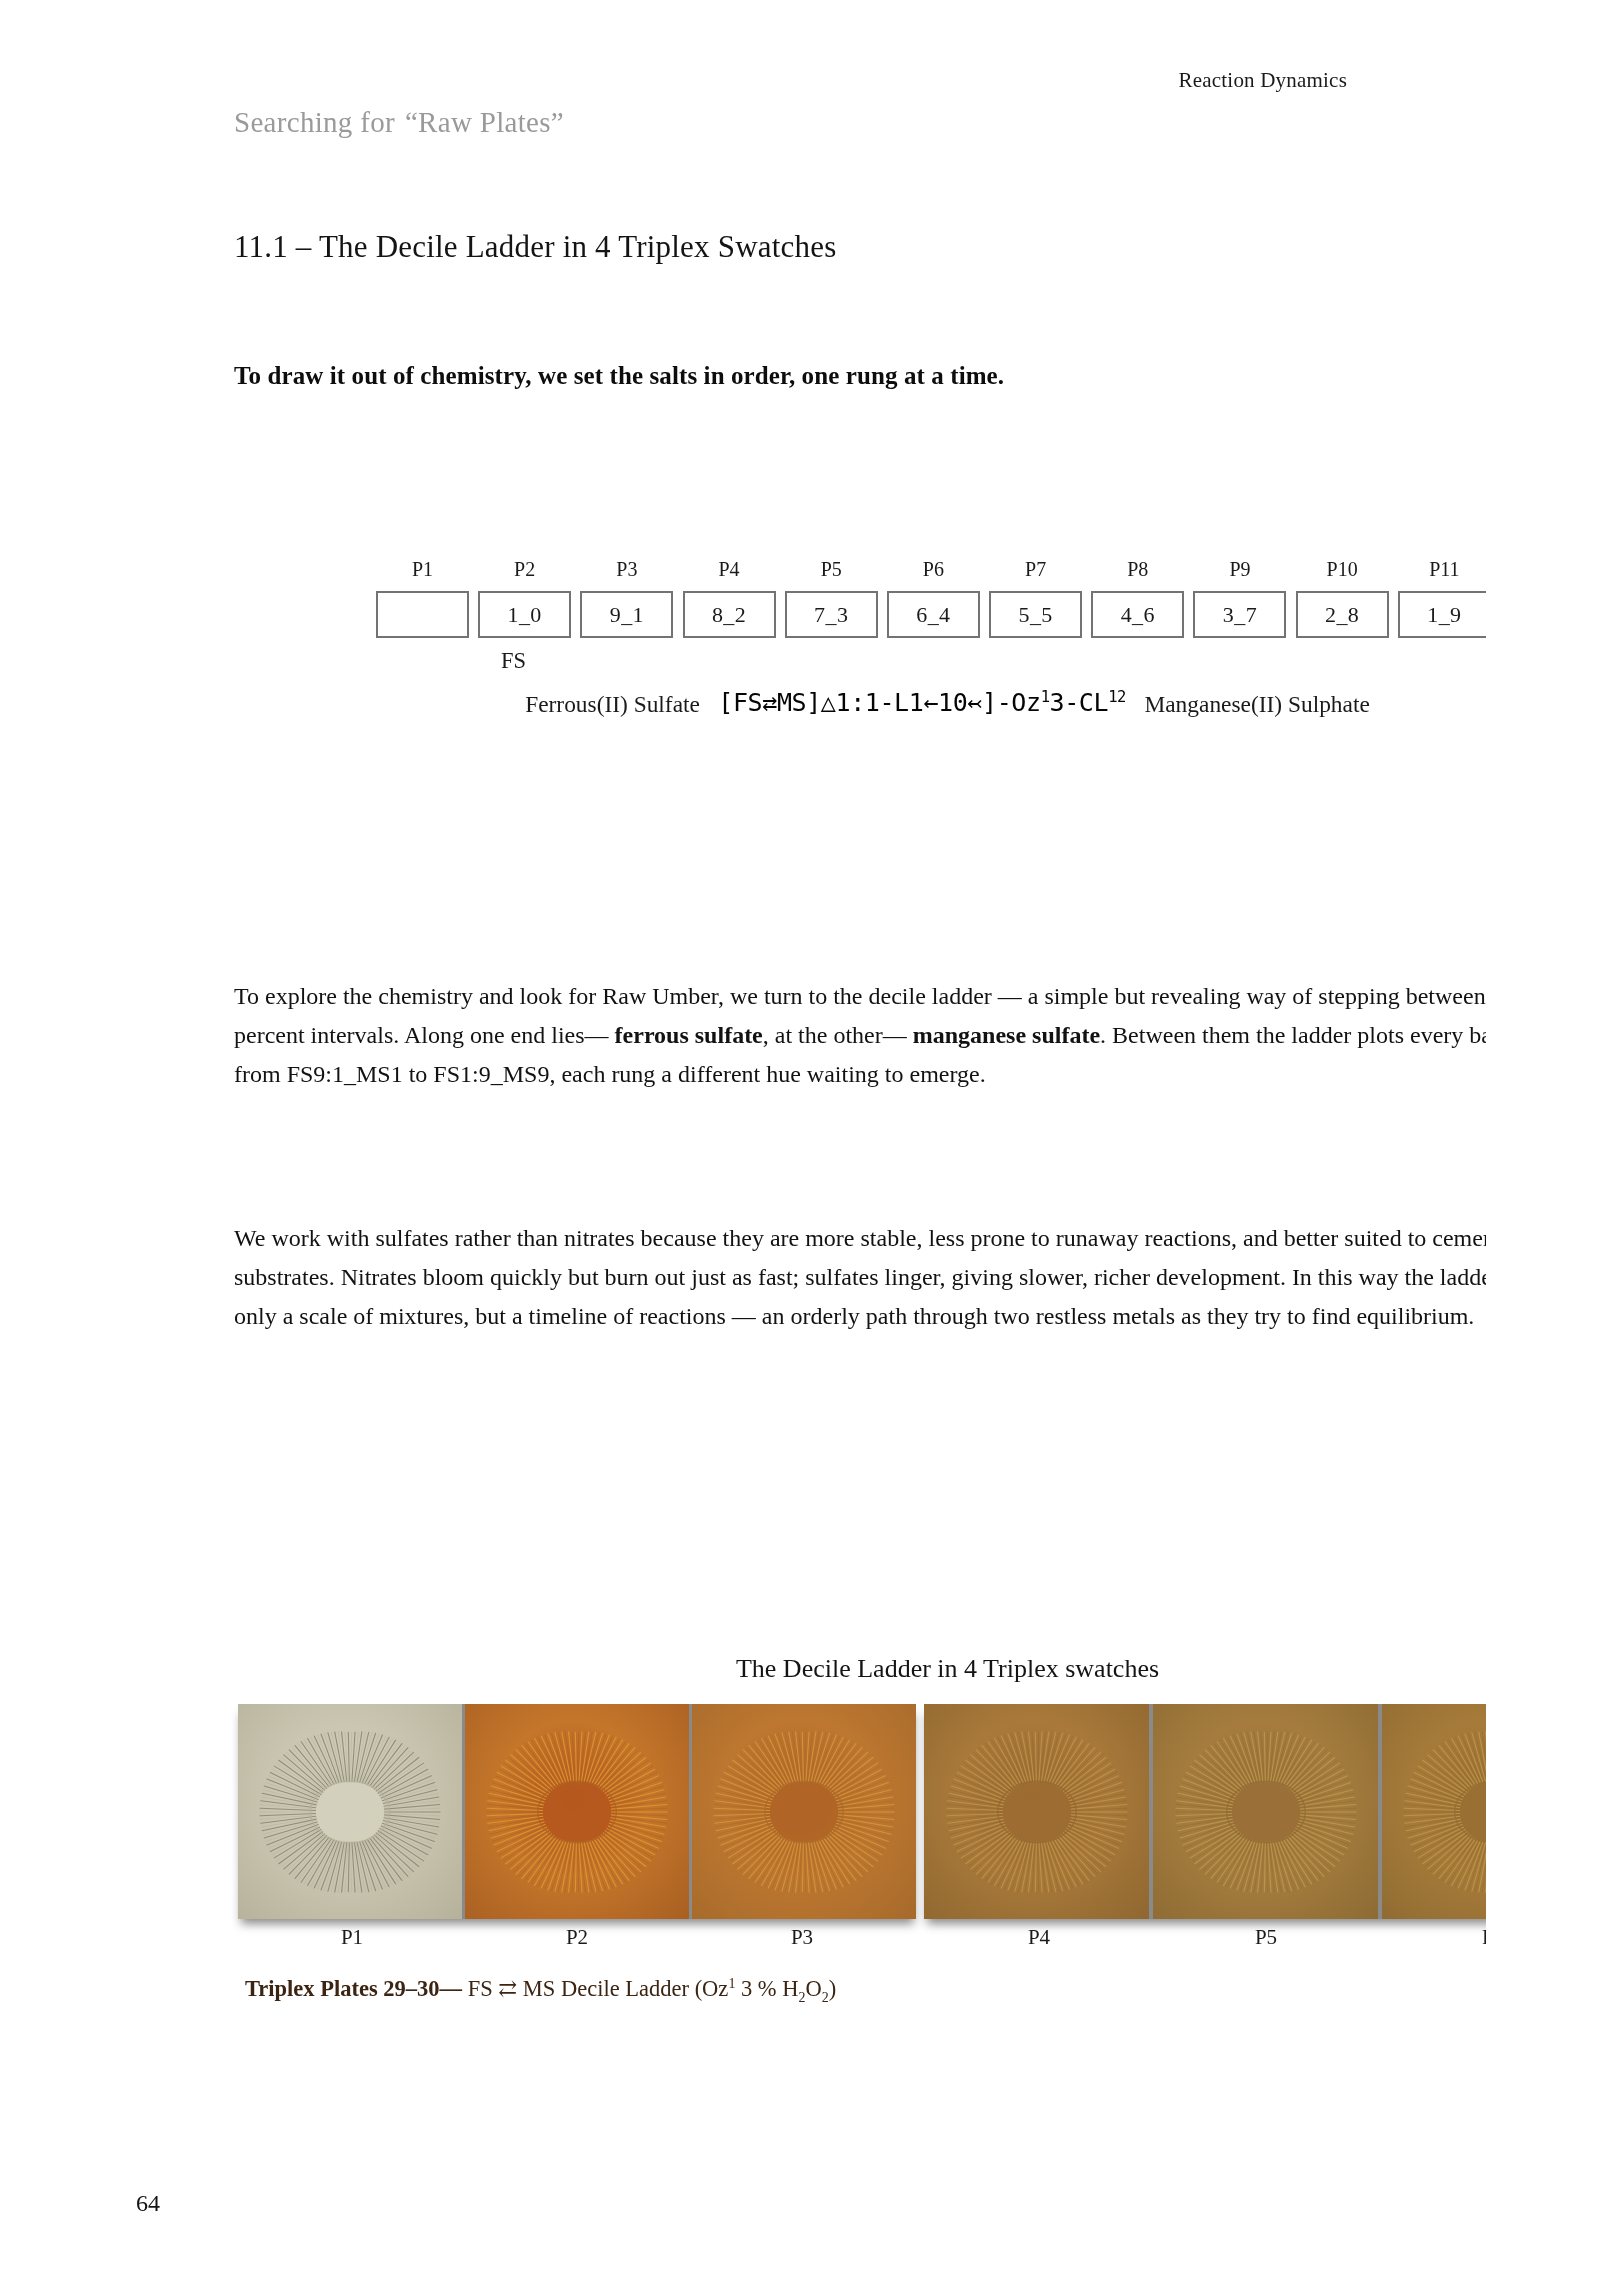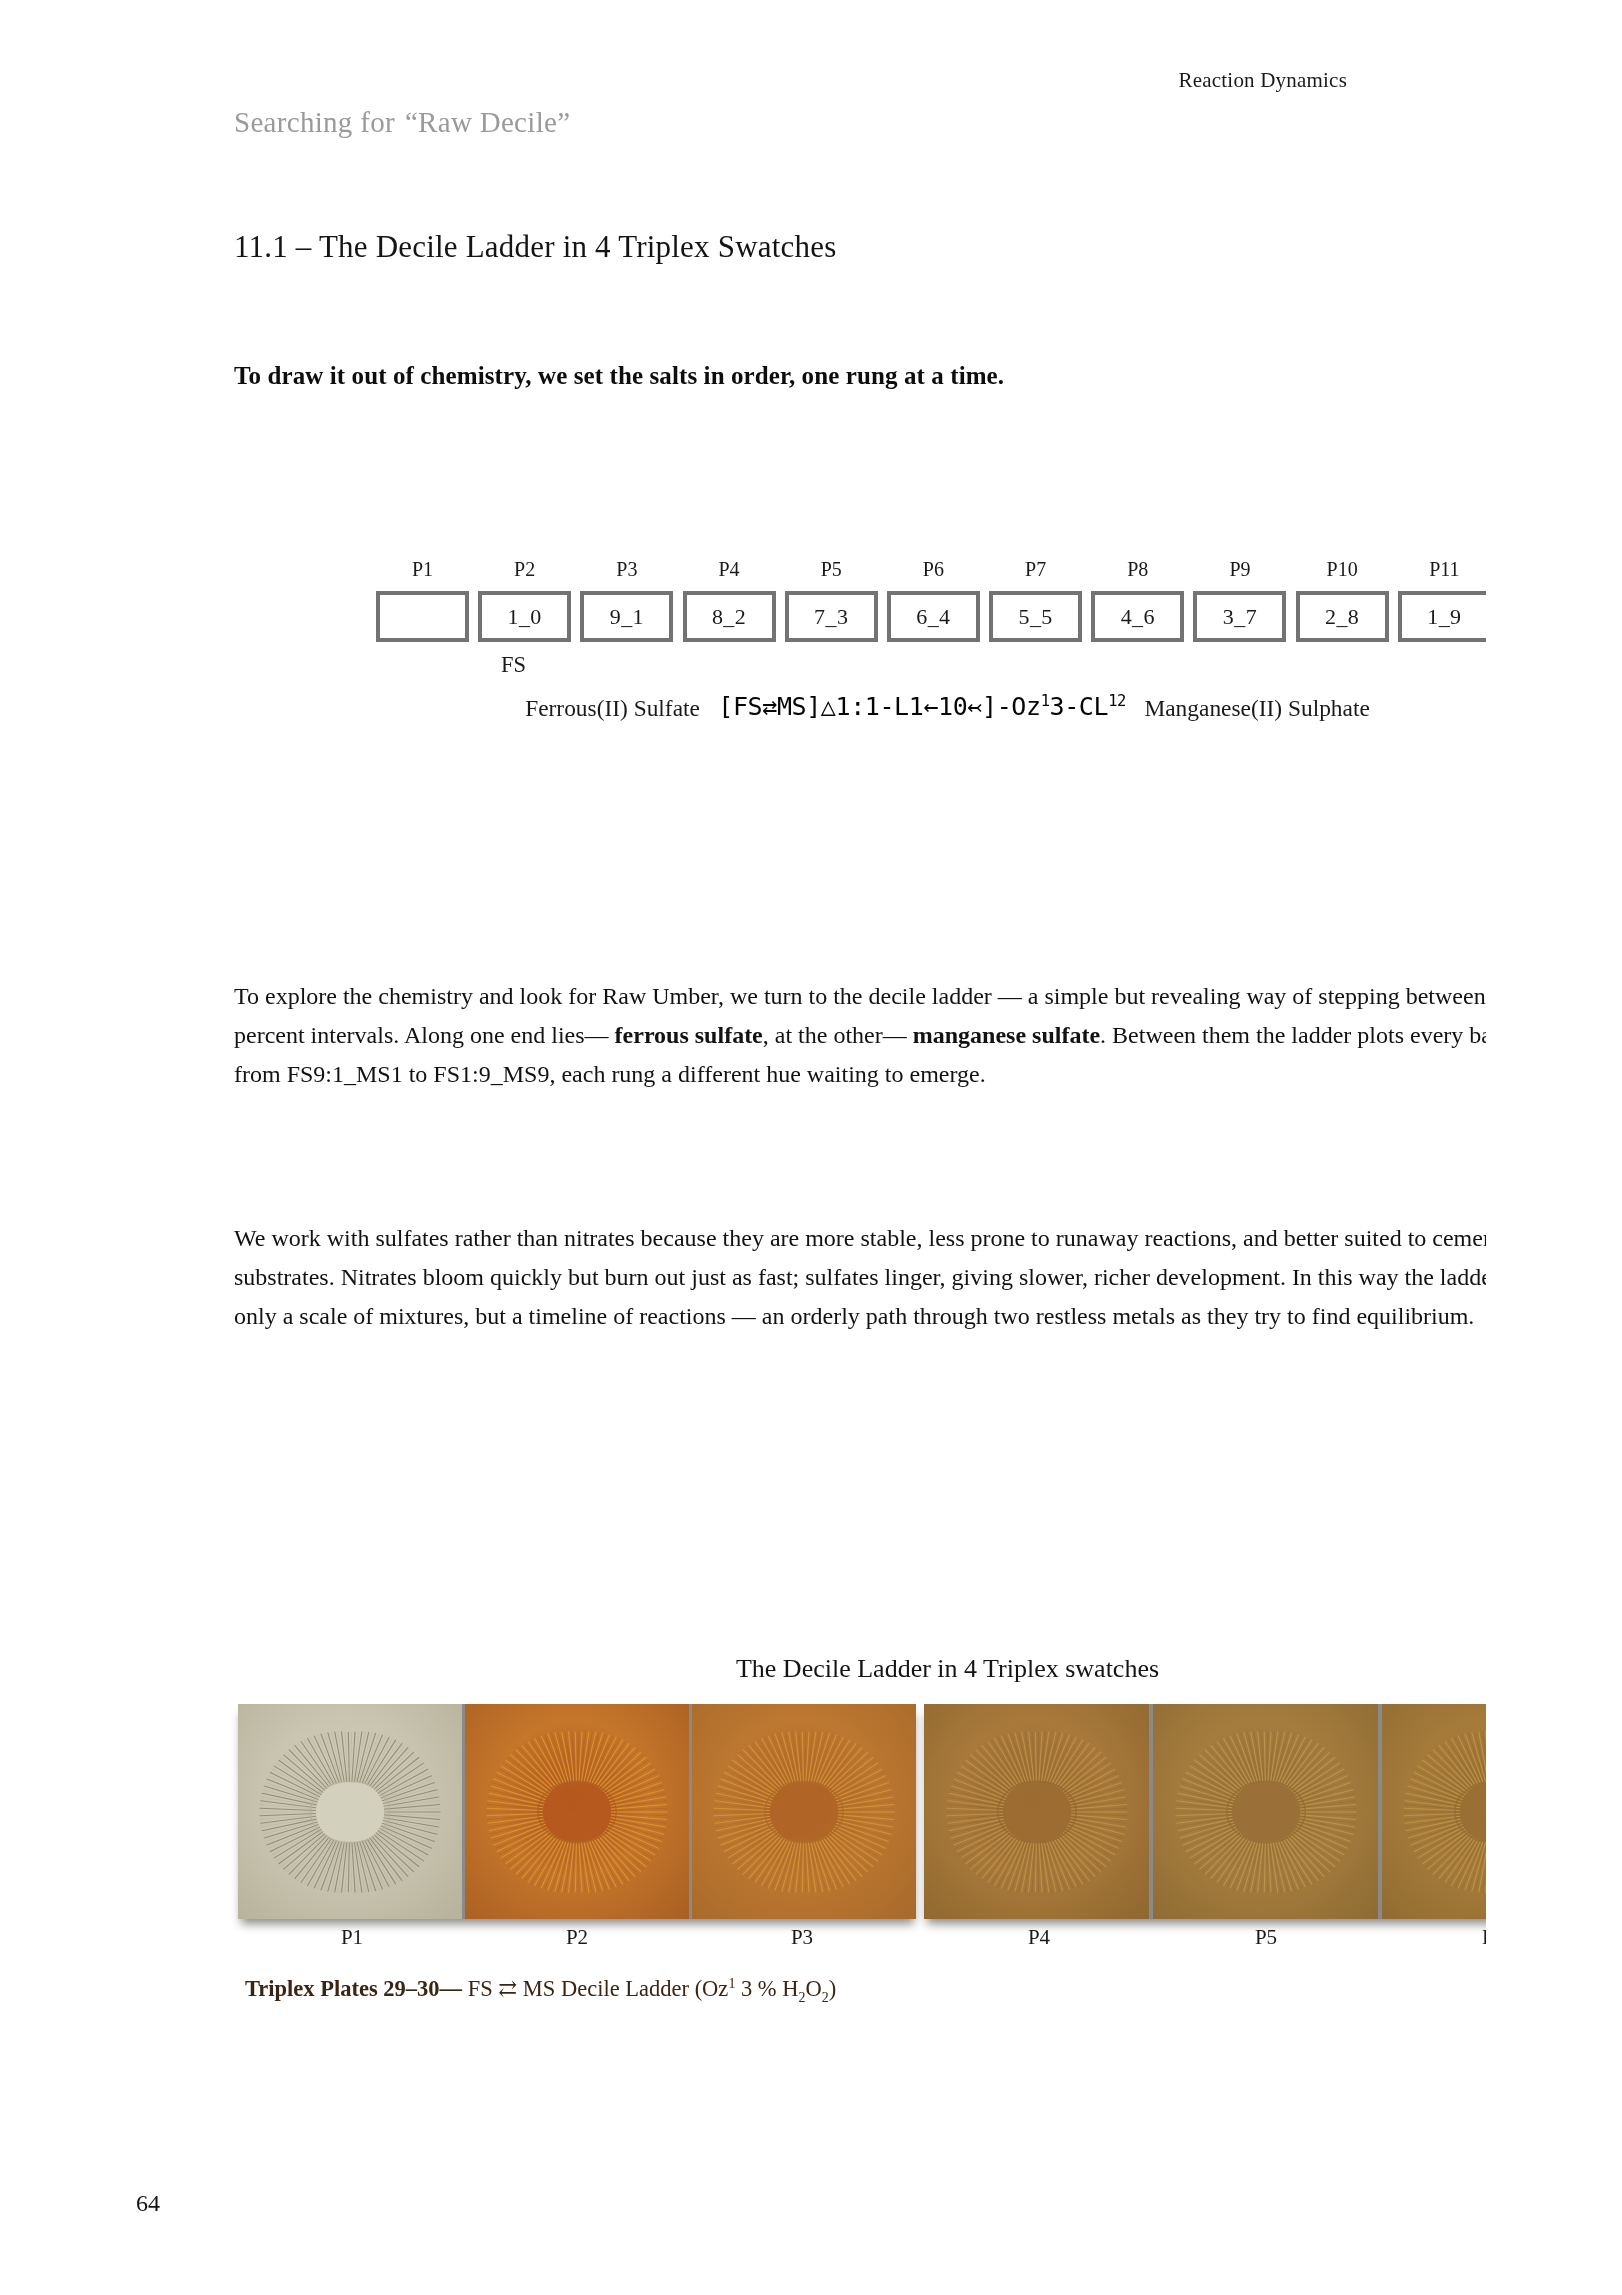--- a/index.html
+++ b/index.html
@@ -86,21 +86,21 @@
     width: 93px;
   }
   .rung-label {
     text-align: center;
     font-size: 20px;
     color: #1a1a1a;
     margin-bottom: 10px;
   }
   .rung-cell {
     height: 43px;
-    border: 4px solid #737373;
+    border: 2px solid #737373;
     background: #ffffff;
     display: flex;
     align-items: center;
     justify-content: center;
     font-size: 22px;
     color: #1a1a1a;
     letter-spacing: 0.4px;
   }
   .endpoints {
     position: relative;
@@ -246,21 +246,21 @@
   }
 </style>
 </head>
 <body>
 
 <div class="page">
 
   <div class="running-head-right">Reaction Dynamics</div>
 
   <div class="running-head-left">
-    <span>Searching for</span><span class="quoted">“Raw Decile”</span>
+    <span>Searching for</span><span class="quoted">“Raw Plates”</span>
   </div>
 
   <h1 class="section-title">11.1 – The Decile Ladder in 4 Triplex Swatches</h1>
 
   <div class="lead-line">To draw it out of chemistry, we set the salts in order, one rung at a time.</div>
 
   <div class="diagram">
 
     <div class="ladder">
       <div class="rung">

